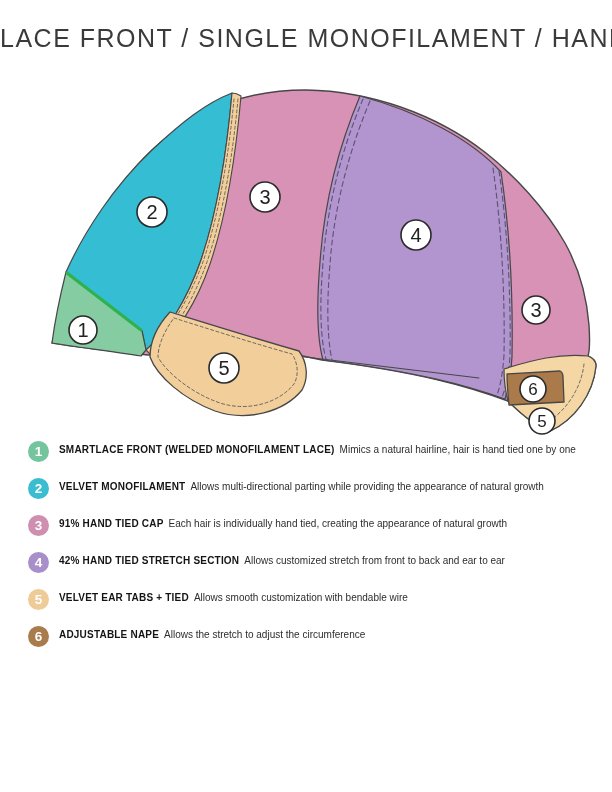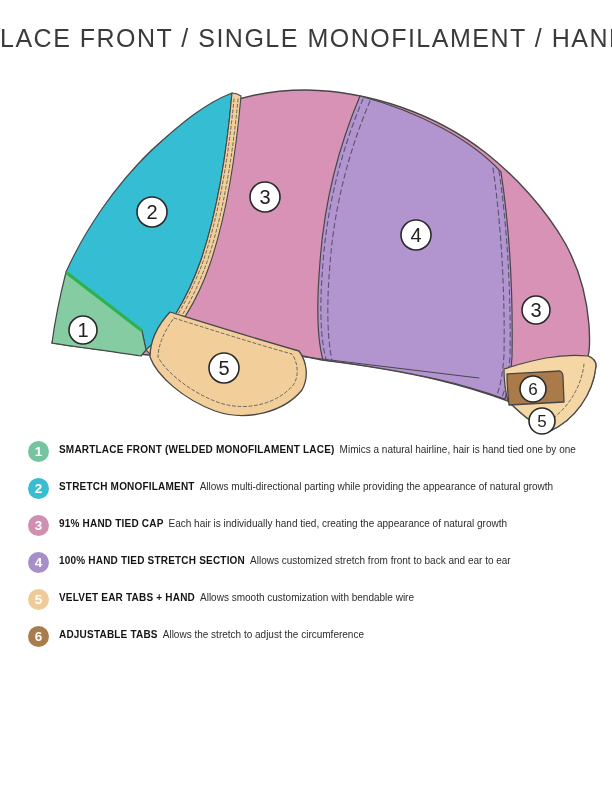--- a/index.html
+++ b/index.html
@@ -111,33 +111,33 @@
     </g>
   </svg>
 
   <div class="legend">
     <div class="legend-item">
       <span class="bullet" style="background-color: rgb(116, 197, 158);">1</span>
       <div class="legend-text"><b>SMARTLACE FRONT (WELDED MONOFILAMENT LACE)</b><span class="desc">Mimics a natural hairline, hair is hand tied one by one</span></div>
     </div>
     <div class="legend-item">
       <span class="bullet" style="background-color: rgb(59, 189, 209);">2</span>
-      <div class="legend-text"><b>STRETCH MONOFILAMENT</b><span class="desc">Allows multi-directional parting while providing the appearance of natural growth</span></div>
+      <div class="legend-text"><b>VELVET MONOFILAMENT</b><span class="desc">Allows multi-directional parting while providing the appearance of natural growth</span></div>
     </div>
     <div class="legend-item">
       <span class="bullet" style="background-color: rgb(206, 143, 177);">3</span>
       <div class="legend-text"><b>91% HAND TIED CAP</b><span class="desc">Each hair is individually hand tied, creating the appearance of natural growth</span></div>
     </div>
     <div class="legend-item">
       <span class="bullet" style="background-color: rgb(169, 143, 201);">4</span>
-      <div class="legend-text"><b>100% HAND TIED STRETCH SECTION</b><span class="desc">Allows customized stretch from front to back and ear to ear</span></div>
+      <div class="legend-text"><b>42% HAND TIED STRETCH SECTION</b><span class="desc">Allows customized stretch from front to back and ear to ear</span></div>
     </div>
     <div class="legend-item">
       <span class="bullet" style="background-color: rgb(239, 203, 151);">5</span>
-      <div class="legend-text"><b>VELVET EAR TABS + HAND</b><span class="desc">Allows smooth customization with bendable wire</span></div>
+      <div class="legend-text"><b>VELVET EAR TABS + TIED</b><span class="desc">Allows smooth customization with bendable wire</span></div>
     </div>
     <div class="legend-item">
       <span class="bullet" style="background-color: rgb(169, 124, 77);">6</span>
-      <div class="legend-text"><b>ADJUSTABLE TABS</b><span class="desc">Allows the stretch to adjust the circumference</span></div>
+      <div class="legend-text"><b>ADJUSTABLE NAPE</b><span class="desc">Allows the stretch to adjust the circumference</span></div>
     </div>
   </div>
 
 </div>
 
 </body></html>

